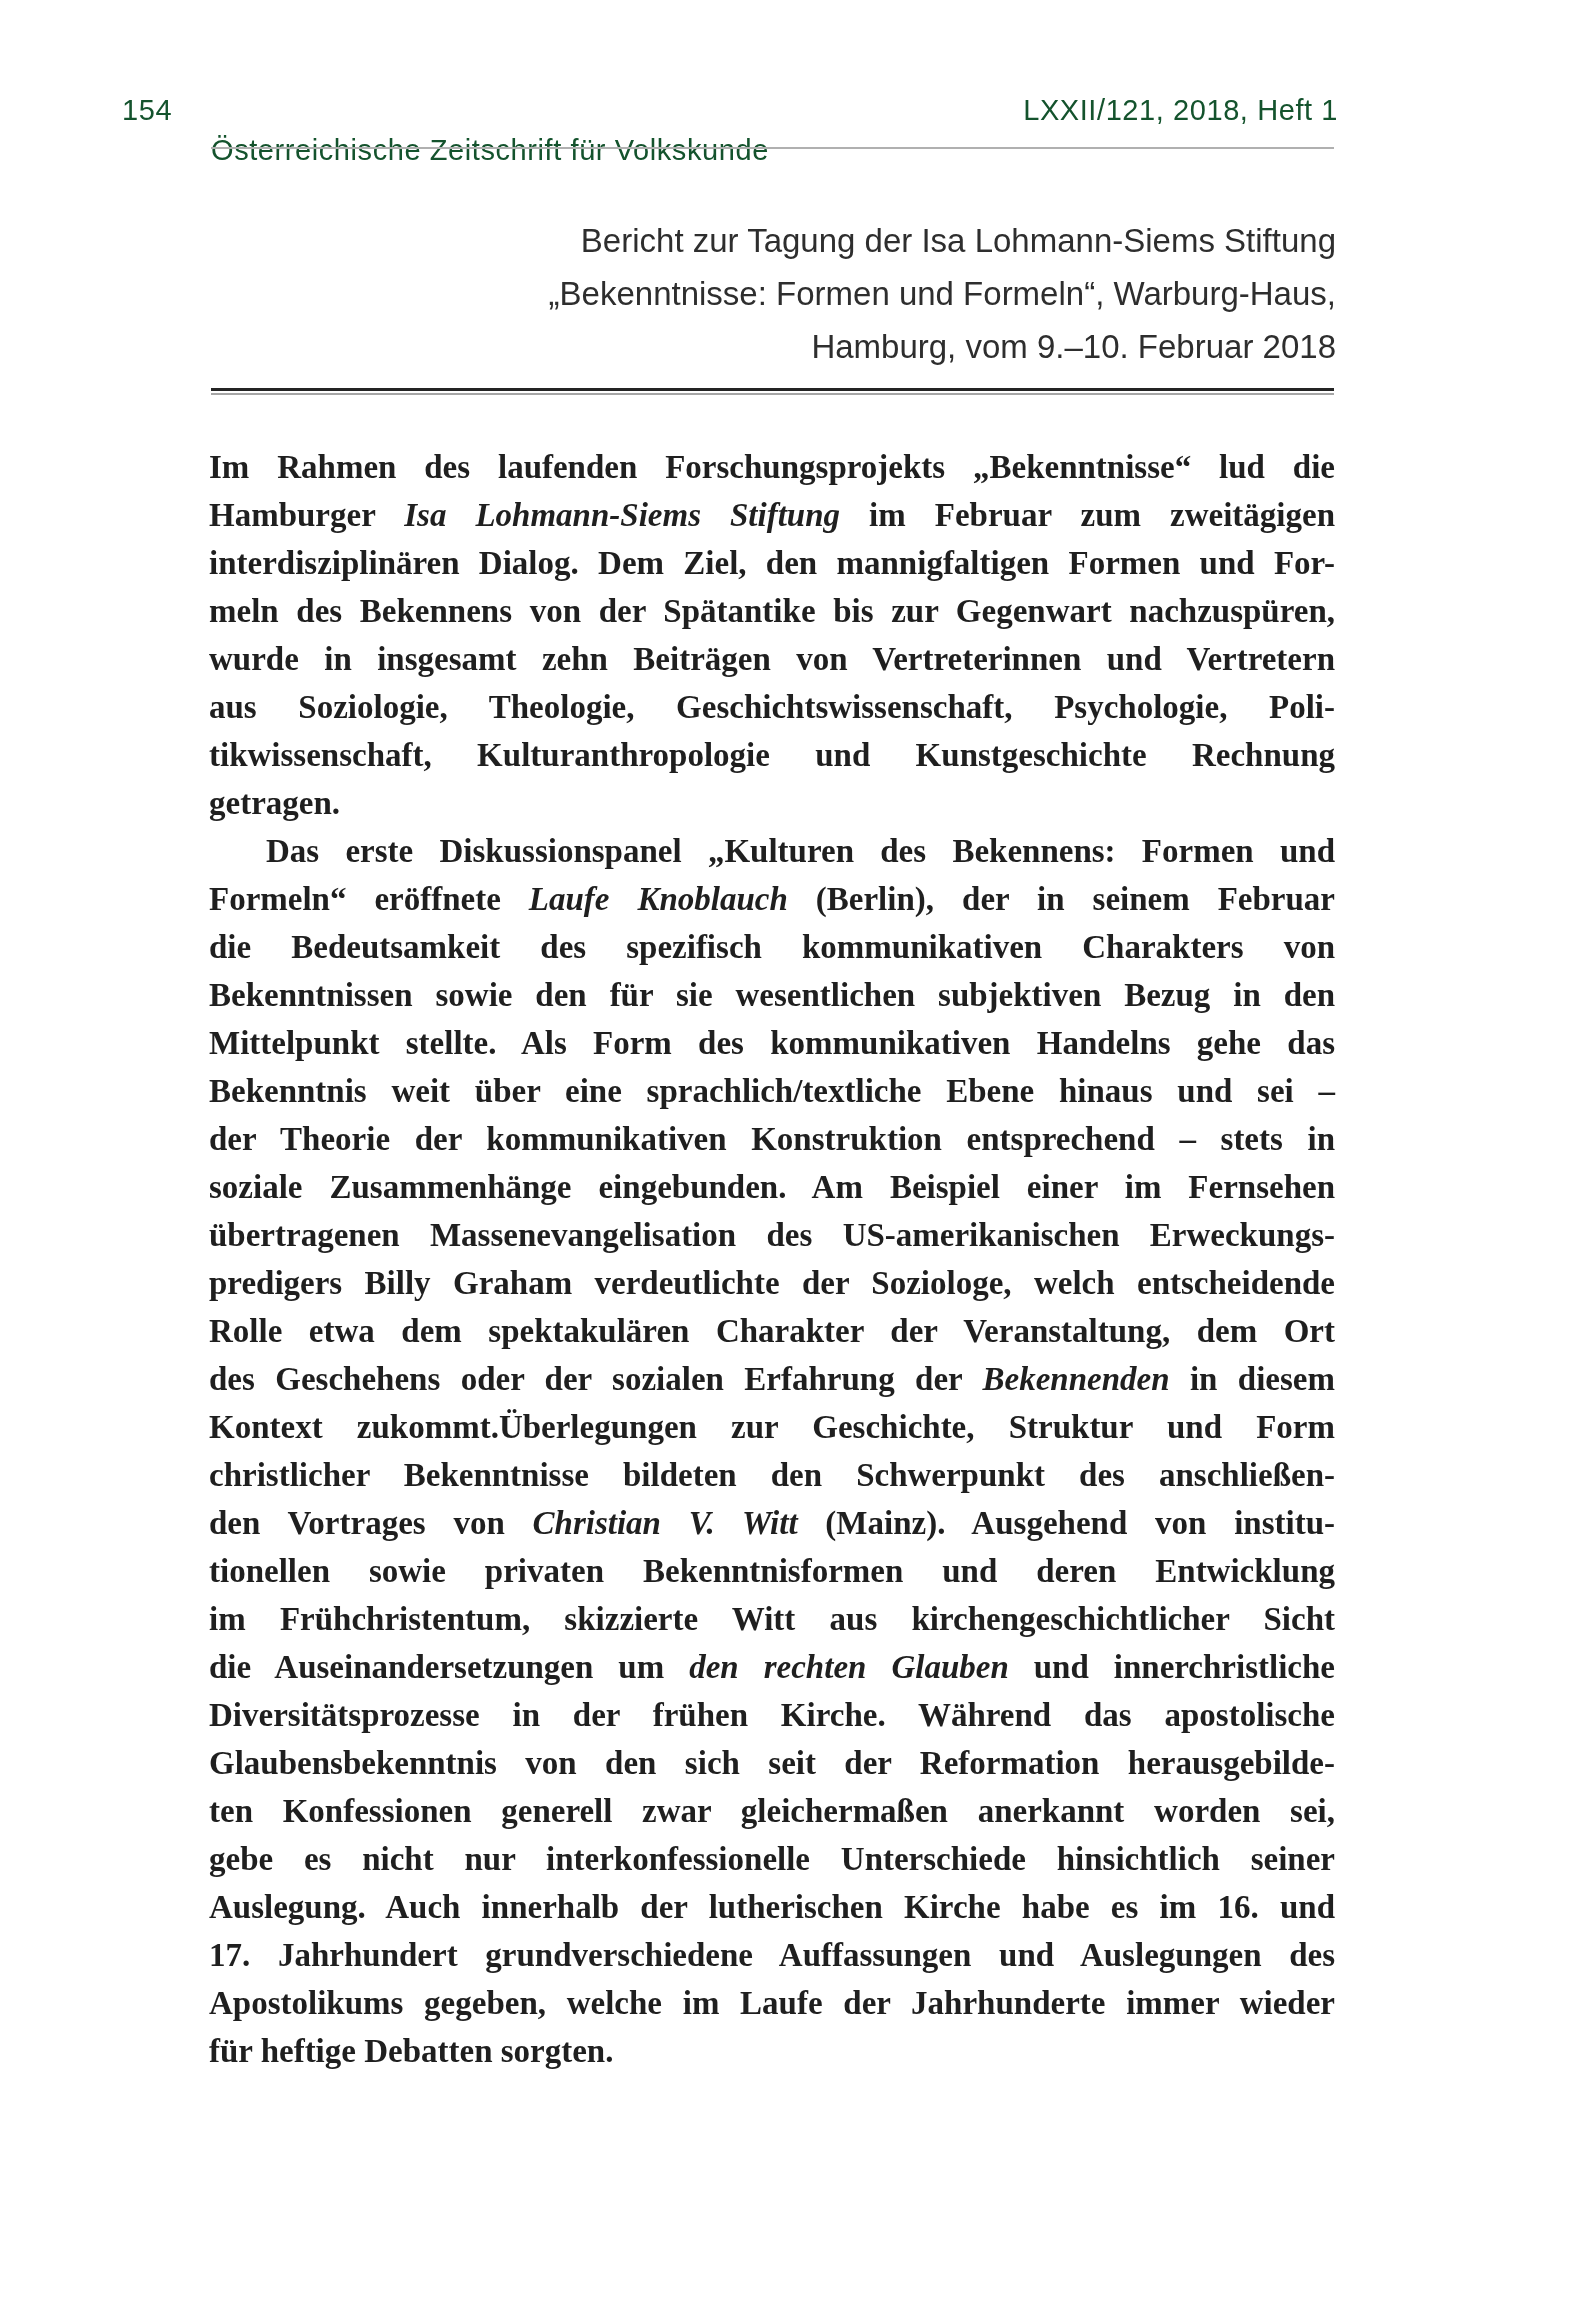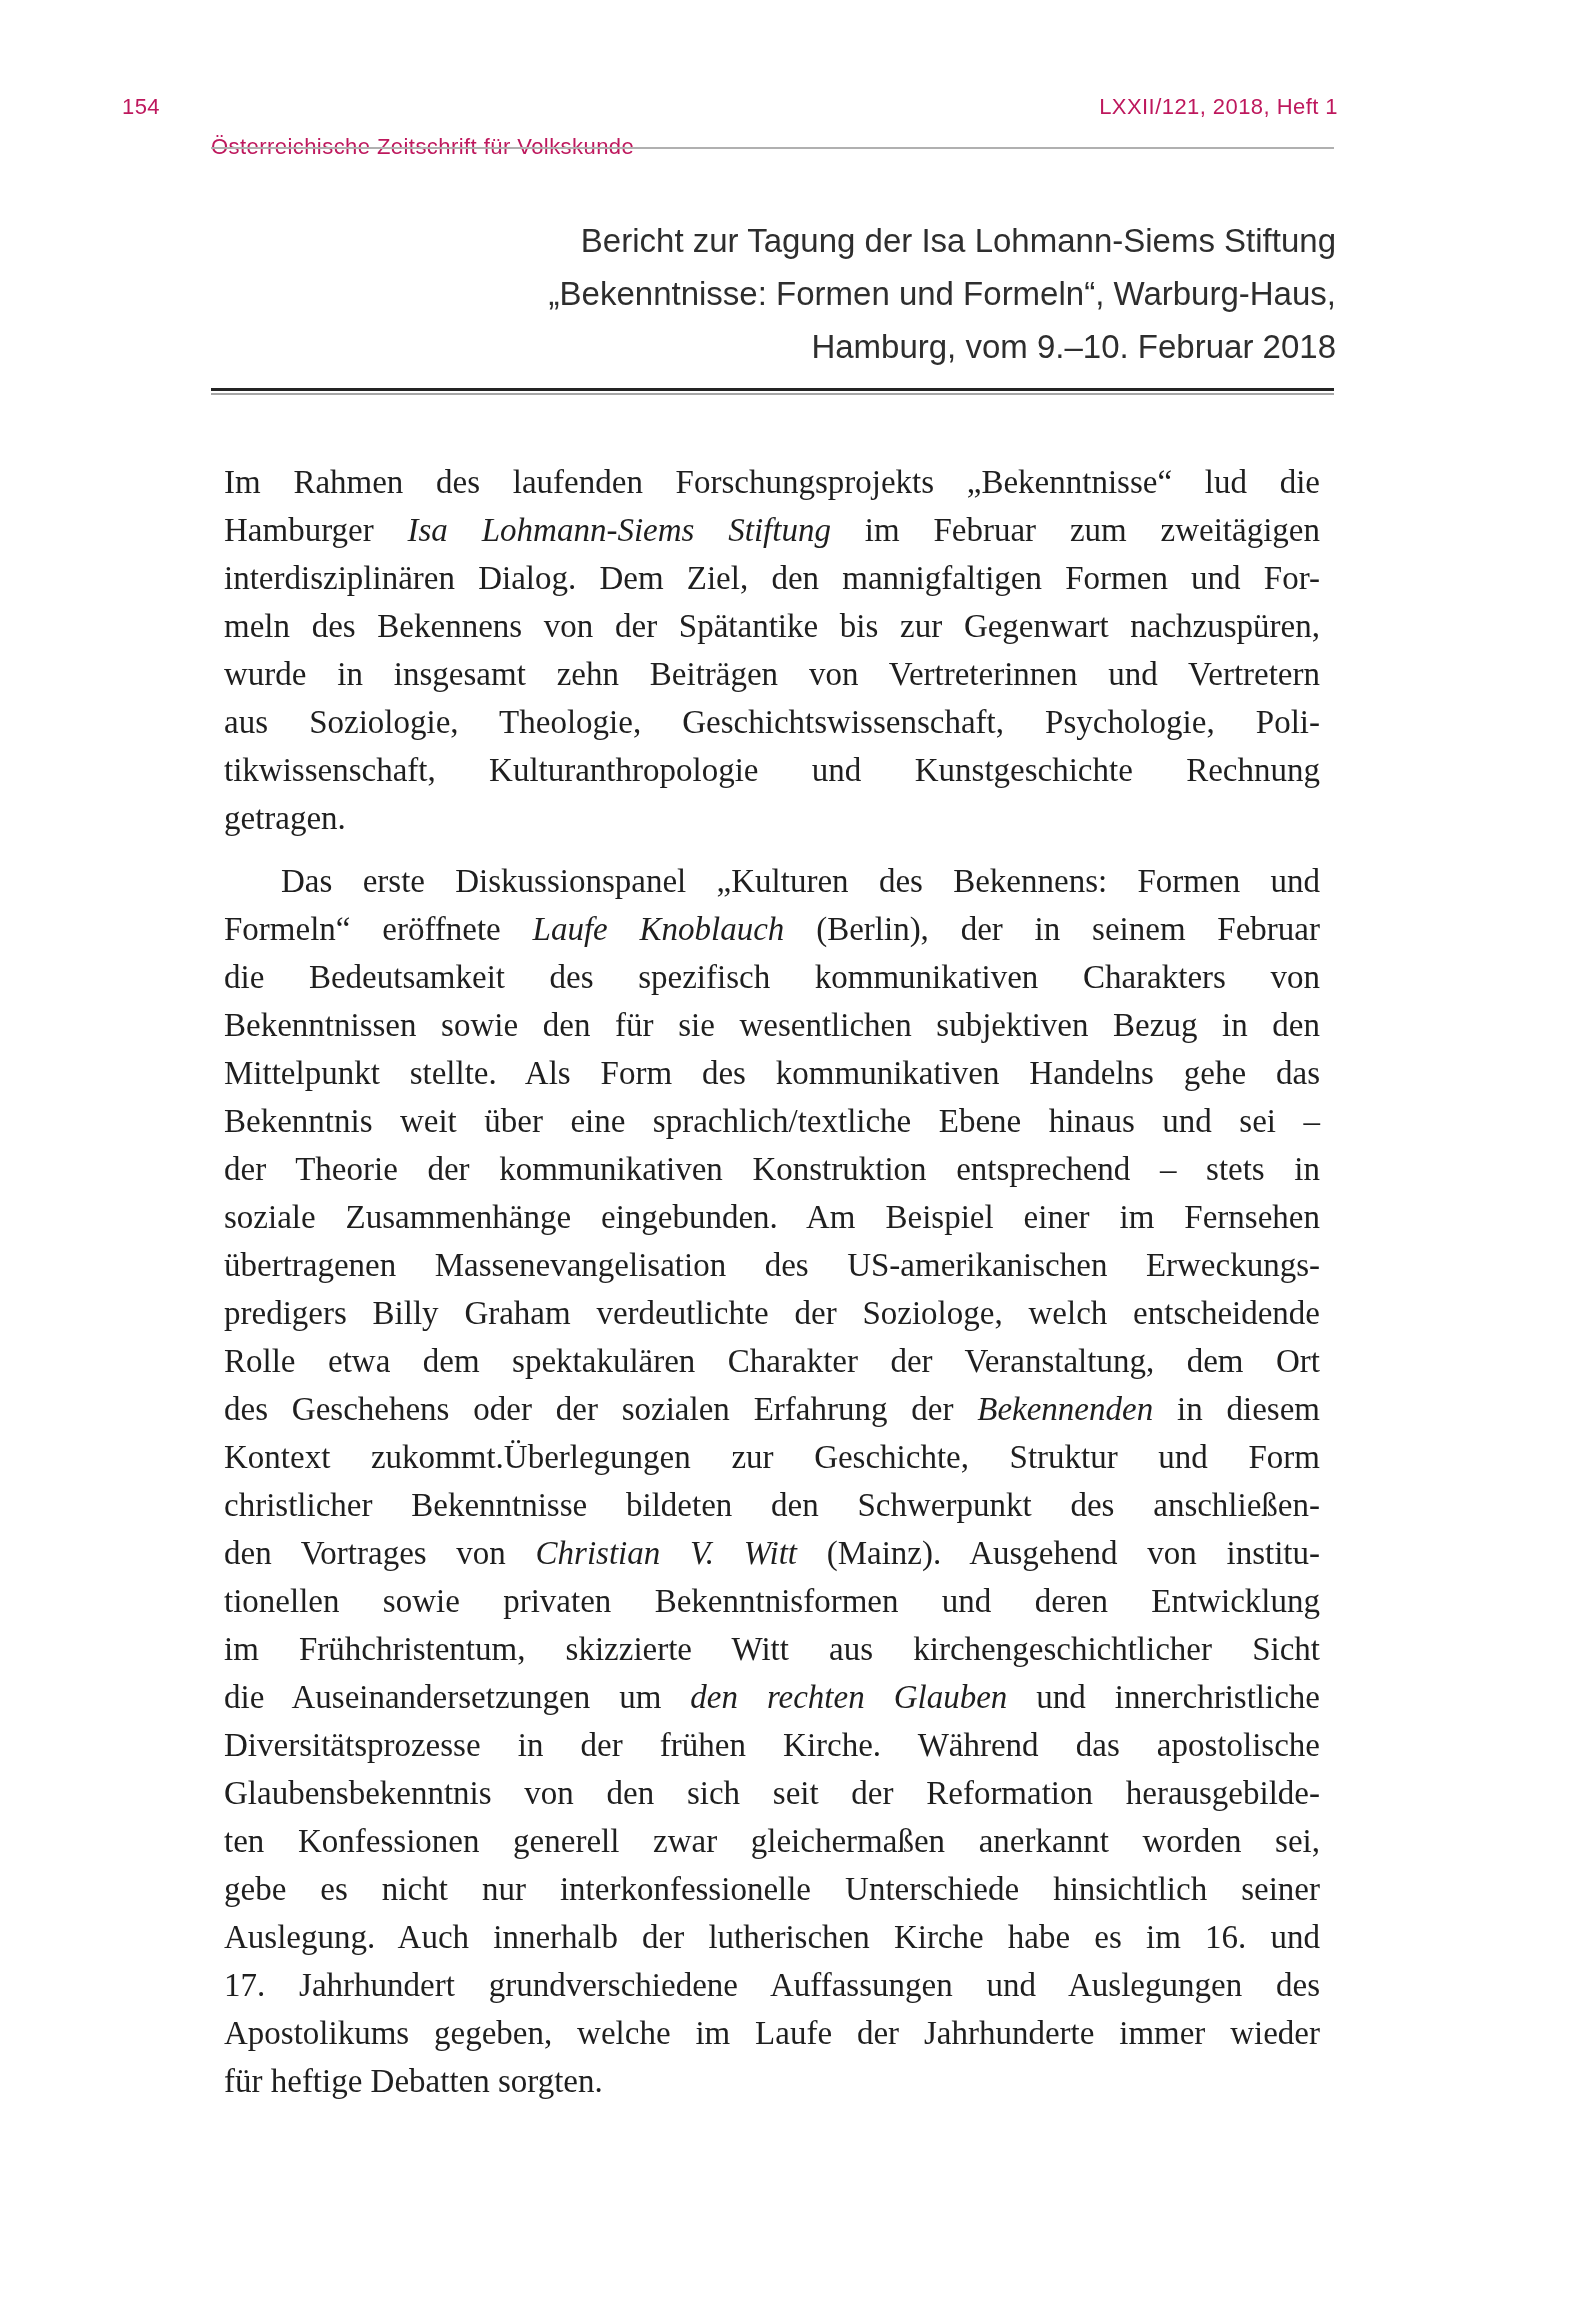--- a/index.html
+++ b/index.html
@@ -17,24 +17,24 @@
   }
 
   
   .running-header {
     position: absolute;
     top: 94px;
     left: 0;
     width: 1595px;
     height: 37px;
     font-family: "Liberation Sans", "DejaVu Sans", sans-serif;
-    font-size: 22px;
+    font-size: 29px;
     font-weight: 400;
     letter-spacing: 0.02em;
-    color: #be185d;
+    color: #14532d;
   }
   .page-number   { position: absolute; left: 122px; top: 0; }
   .journal-title { position: absolute; left: 211px; top: 0; margin-top: 40px; }
   .issue-info    { position: absolute; right: 257px; top: 0; }
 
   .header-rule {
     position: absolute;
     top: 147px;
     left: 211px;
     width: 1123px;
@@ -75,21 +75,21 @@
   
   .article-body {
     position: absolute;
     top: 443px;
     left: 209px;
     width: 1126px;
     font-size: 33px;
     line-height: 48px;
     color: #1f1f1f;
   }
-  .para { margin: 15px; }
+  .para { margin: 0; font-weight: bold; }
   .line {
     text-align: justify;
     text-align-last: justify;
   }
   .line.last {
     text-align: justify;
     text-align-last: left;
   }
   .line.indent { text-indent: 57px; }
   .line i { font-style: italic; }

